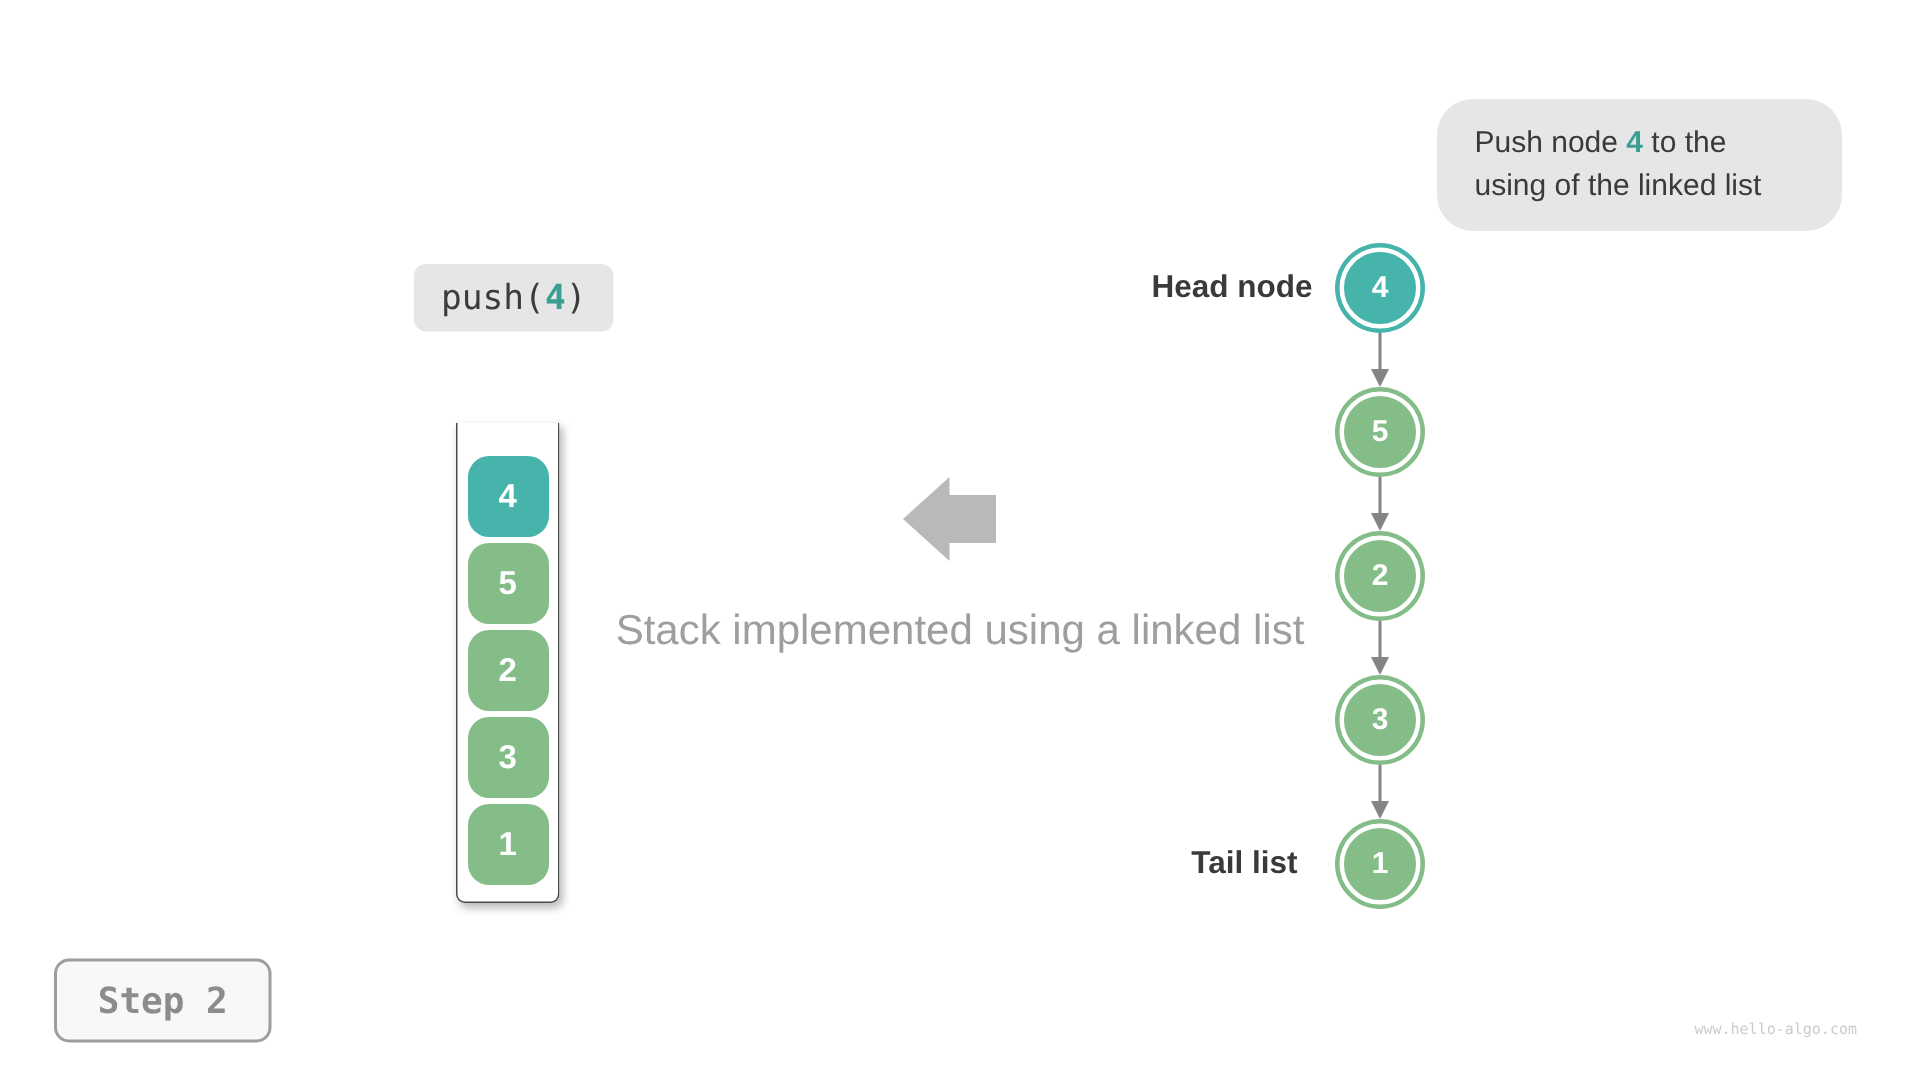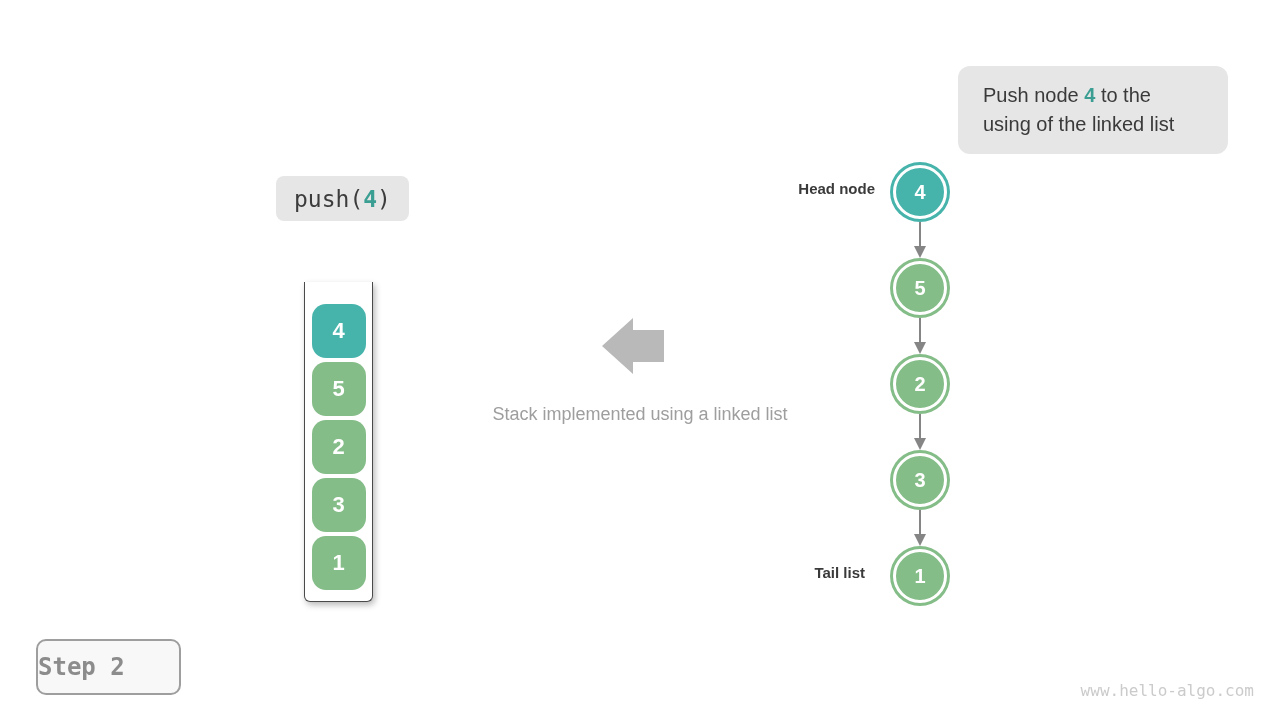--- a/index.html
+++ b/index.html
@@ -27,21 +27,21 @@
   }
 
   
   .callout {
     position: absolute;
     left: 958px;
     top: 66px;
     width: 270px;
     box-sizing: border-box;
     background: var(--panel-bg);
-    border-radius: 12px;
+    border-radius: 24px;
     padding: 15px 20px 15px 25px;
     font-size: 20px;
     line-height: 29px;
     color: var(--dark-text);
   }
   .hl-teal { color: var(--teal-text); font-weight: 700; }
 
   
   .op {
     position: absolute;
@@ -94,21 +94,21 @@
   .sbox.teal  { background: var(--teal); }
 
   
   .big-arrow { position: absolute; left: 602px; top: 317px; }
   .caption {
     position: absolute;
     left: 340px;
     top: 404px;
     width: 600px;
     text-align: center;
-    font-size: 18px;
+    font-size: 28px;
     color: var(--gray-text);
   }
 
   
   .node {
     position: absolute;
     box-sizing: border-box;
     width: 54px;
     height: 54px;
     border-radius: 50%;
@@ -137,53 +137,53 @@
     left: -6.5px;
     top: 24px;
     width: 0; height: 0;
     border-left: 6.5px solid transparent;
     border-right: 6.5px solid transparent;
     border-top: 12px solid var(--connector);
   }
 
   .node-label {
     position: absolute;
-    font-size: 15px;
+    font-size: 21px;
     font-weight: 700;
     color: var(--dark-text);
   }
   .head-label { right: 405px; top: 180px; }
   .tail-label { right: 415px; top: 564px; }
 
   
   .step-box {
     position: absolute;
     left: 36px;
     top: 639px;
     width: 145px;
     height: 56px;
     box-sizing: border-box;
     border: 2px solid var(--step-border);
     border-radius: 10px;
     background: #f8f8f8;
     display: flex;
     align-items: center;
-    justify-content: flex-start;
+    justify-content: center;
     font-family: "DejaVu Sans Mono", monospace;
     font-weight: 700;
     font-size: 24px;
     color: var(--step-text);
   }
 
   .watermark {
     position: absolute;
-    right: 26px;
+    right: 42px;
     top: 681px;
     font-family: "DejaVu Sans Mono", monospace;
-    font-size: 16px;
+    font-size: 10px;
     color: var(--watermark);
   }
 </style>
 </head>
 <body>
 
 <div class="canvas">
 
   <div class="callout">
     <div><span>Push node </span><span class="hl-teal">4</span><span> to the</span></div>

